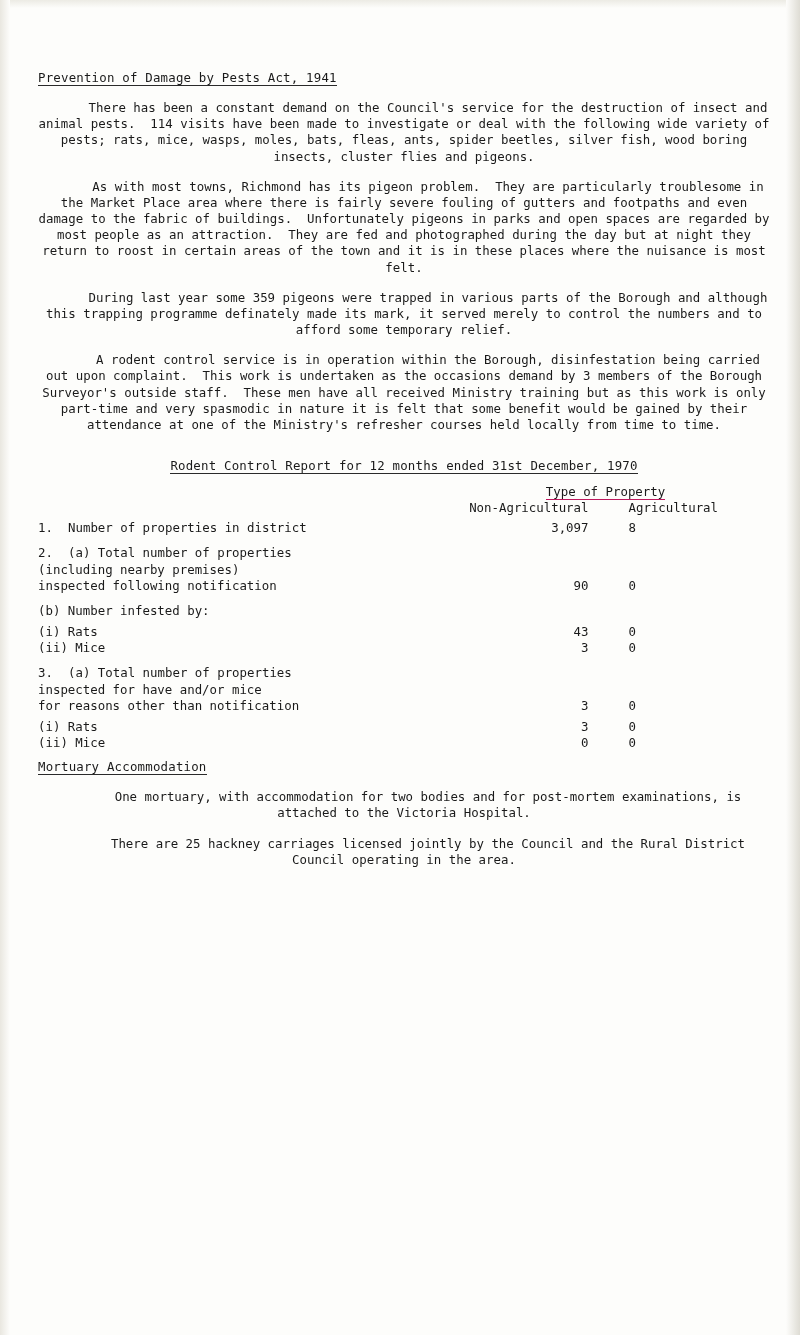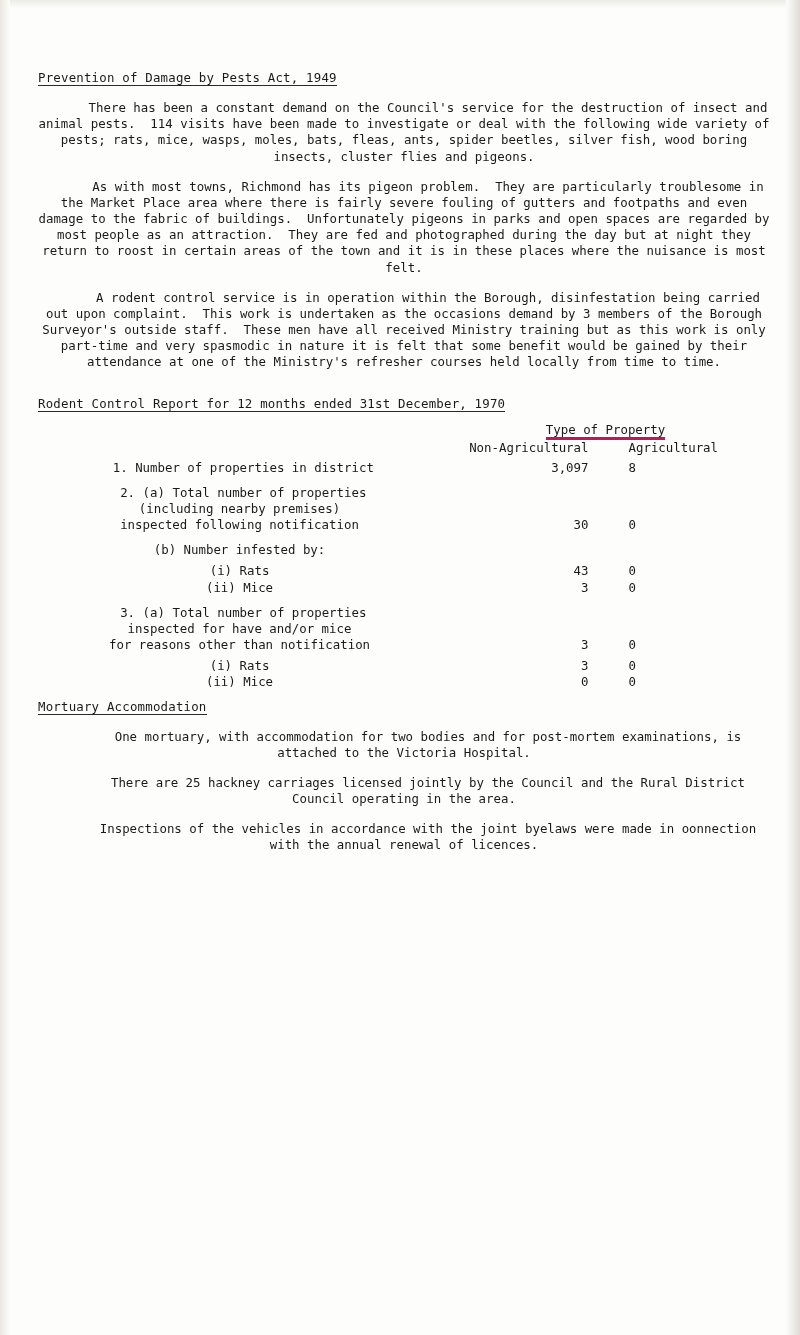--- a/index.html
+++ b/index.html
@@ -75,58 +75,59 @@
   table.report {
     border-collapse: collapse;
     width: 100%;
     font-size: 12.4px;
     line-height: 16.15px;
   }
   table.report td {
     vertical-align: top;
     padding: 0;
   }
-  .col-label { width: 430px; text-align: center; }
+  .col-label { width: 430px; }
   .col-num   { width: 150px; text-align: right; padding-left: 6px !important; }
   .col-num2  { width: 150px; text-align: left; padding-left: 40px !important; }
   .hdr-group {
     text-align: center;
-    border-bottom: 3px solid #be185d;
+    border-bottom: 1px solid #be185d;
     display: inline-block;
     line-height: 14px;
   }
   .hdr-row td { padding-bottom: 1px; }
   .hdr-sub { line-height: 15px; }
   .idx { display: inline-block; width: 30px; }
   .sub-indent { padding-left: 30px; }
   .sub-indent2 { padding-left: 58px; }
   .row-gap td { height: 9px; }
   .row-gap-sm td { height: 5px; }
   .mt14 { margin-top: 2px; }
-  .mt10 { margin-top: 25px; }
+  .mt10 { margin-top: 25px; text-align: center; }
   .nowrap { white-space: pre; }
 </style>
 </head>
 <body>
 
 <div class="page">
   <div class="edge-top"></div>
   <div class="edge-left"></div>
   <div class="edge-right"></div>
 
   <div class="content">
 
     <div class="heading-row">
-      <h1 class="heading">Prevention of Damage by Pests Act, 1949</h1>
+      <h1 class="heading">Prevention of Damage by Pests Act, 1941</h1>
     </div>
 
     <p class="para">There has been a constant demand on the Council's service for the destruction of insect and animal pests.  114 visits have been made to investigate or deal with the following wide variety of pests; rats, mice, wasps, moles, bats, fleas, ants, spider beetles, silver fish, wood boring insects, cluster flies and pigeons.</p>
 
     <p class="para">As with most towns, Richmond has its pigeon problem.  They are particularly troublesome in the Market Place area where there is fairly severe fouling of gutters and footpaths and even damage to the fabric of buildings.  Unfortunately pigeons in parks and open spaces are regarded by most people as an attraction.  They are fed and photographed during the day but at night they return to roost in certain areas of the town and it is in these places where the nuisance is most felt.</p>
 
+    <p class="para">During last year some 359 pigeons were trapped in various parts of the Borough and although this trapping programme definately made its mark, it served merely to control the numbers and to afford some temporary relief.</p>
 
     <p class="para">A rodent control service is in operation within the Borough, disinfestation being carried out upon complaint.  This work is undertaken as the occasions demand by 3 members of the Borough Surveyor's outside staff.  These men have all received Ministry training but as this work is only part-time and very spasmodic in nature it is felt that some benefit would be gained by their attendance at one of the Ministry's refresher courses held locally from time to time.</p>
 
     <div class="heading-row tight mt10">
       <h2 class="heading">Rodent Control Report for 12 months ended 31st December, 1970</h2>
     </div>
 
     <div class="table-wrap">
       <table class="report">
         <tbody>
@@ -163,21 +164,21 @@
           <td class="col-num"></td>
           <td class="col-num2"></td>
         </tr>
         <tr>
           <td class="col-label sub-indent">(including nearby premises)</td>
           <td class="col-num"></td>
           <td class="col-num2"></td>
         </tr>
         <tr>
           <td class="col-label sub-indent">inspected following notification</td>
-          <td class="col-num">30</td>
+          <td class="col-num">90</td>
           <td class="col-num2">0</td>
         </tr>
         <tr class="row-gap">
               <td colspan="3"></td>
             </tr>
 
         <tr>
           <td class="col-label sub-indent">(b) Number infested by:</td>
           <td class="col-num"></td>
           <td class="col-num2"></td>
@@ -239,16 +240,15 @@
 
     <div class="heading-row mt14">
       <h2 class="heading">Mortuary Accommodation</h2>
     </div>
 
     <p class="para">One mortuary, with accommodation for two bodies and for post-mortem examinations, is attached to the Victoria Hospital.</p>
 
 
     <p class="para">There are 25 hackney carriages licensed jointly by the Council and the Rural District Council operating in the area.</p>
 
-    <p class="para">Inspections of the vehicles in accordance with the joint byelaws were made in oonnection with the annual renewal of licences.</p>
 
   </div>
 </div>
 
 </body></html>

